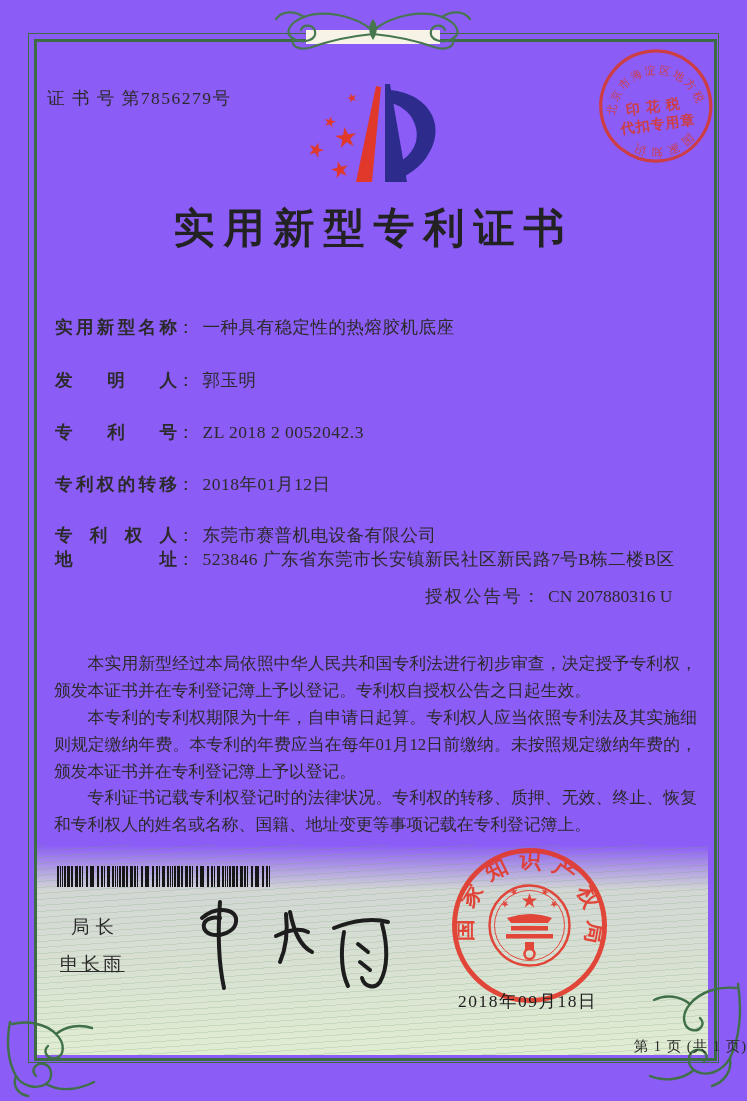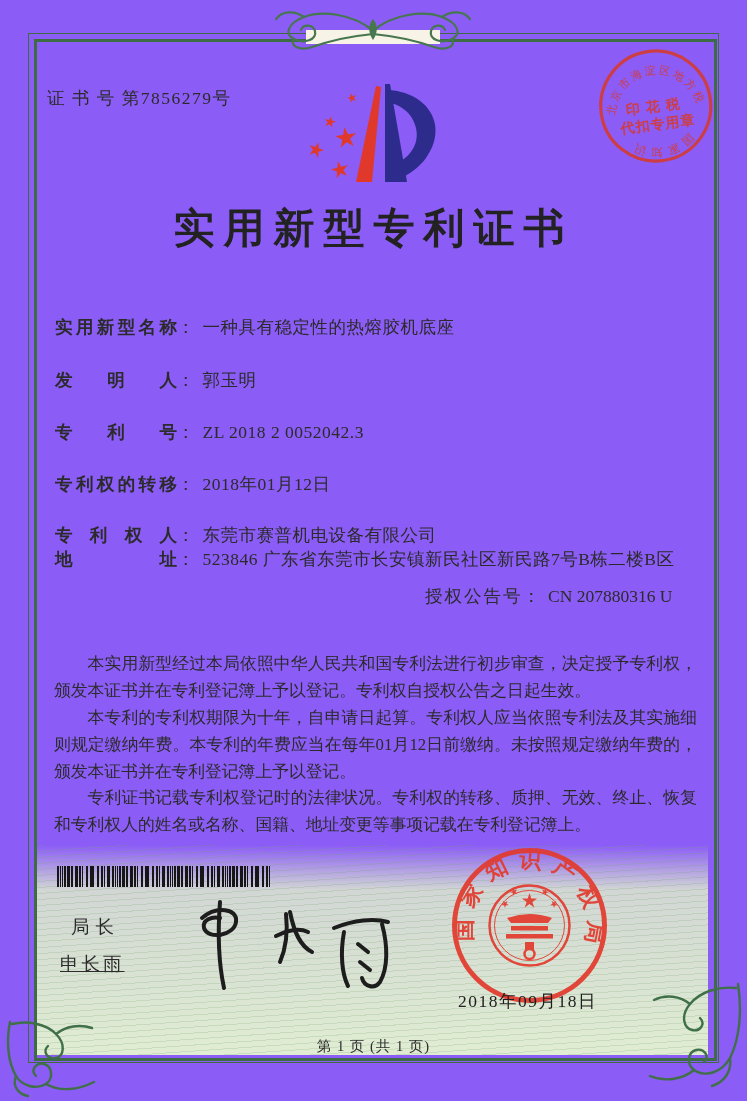--- a/index.html
+++ b/index.html
@@ -34,21 +34,21 @@
       repeating-linear-gradient(90deg,#161616 0 2px,rgba(0,0,0,0) 2px 3px,#161616 3px 4px,rgba(0,0,0,0) 4px 7px,#161616 7px 9px,rgba(0,0,0,0) 9px 11px),
       repeating-linear-gradient(90deg,#161616 0 1px,rgba(0,0,0,0) 1px 5px);
   }
   .signer-title{position:absolute;left:60px;top:914px;font-size:18.5px;letter-spacing:6px;margin-left:11px;}
   .signer-name{position:absolute;left:60px;top:951px;font-size:18.5px;letter-spacing:3px;text-decoration:underline;}
   .sig-svg{position:absolute;left:182px;top:888px;}
   .tax-stamp{position:absolute;left:595px;top:45px;transform:rotate(-7deg);opacity:.88;}
   .logo-svg{position:absolute;left:286px;top:80px;}
   .seal-svg{position:absolute;left:447px;top:843px;opacity:.93;}
   .seal-date{position:absolute;left:458px;top:989px;font-size:17.5px;letter-spacing:1.5px;color:#1e1e1e;}
-  .footer{position:absolute;left:0;right:0;top:1037px;text-align:center;font-size:14.5px;letter-spacing:1px;}
+  .footer{position:absolute;left:0;right:0;top:1037px;text-align:right;font-size:14.5px;letter-spacing:1px;}
   .orn{position:absolute;}
   svg text{font-family:"Liberation Serif","DejaVu Serif",serif;}
 </style>
 </head>
 <body>
 
 <div class="page">
 
   <div class="frame-outer"></div>
   <div class="frame-inner"></div>

